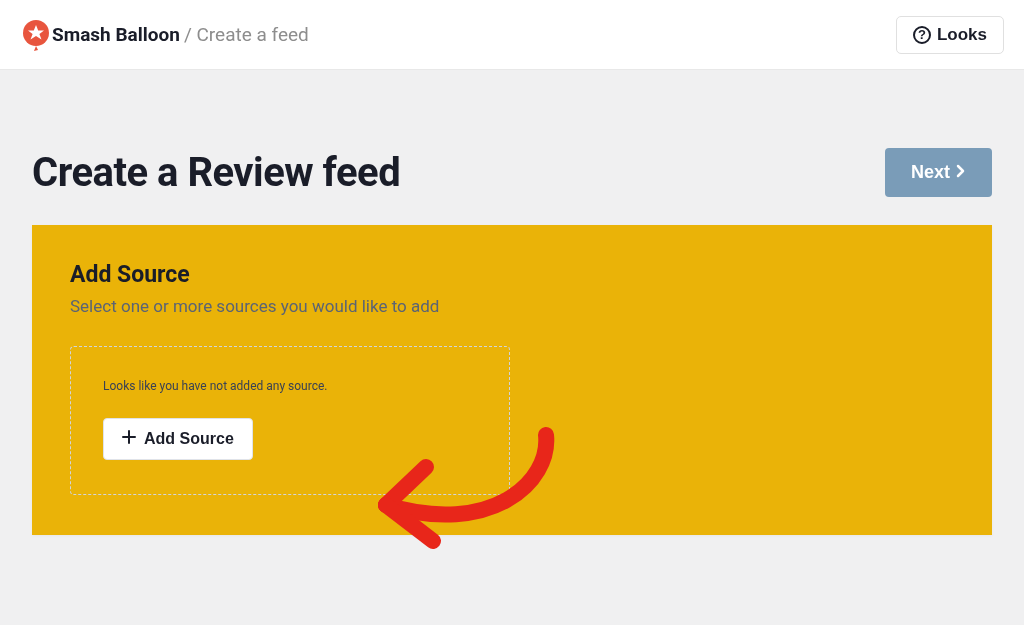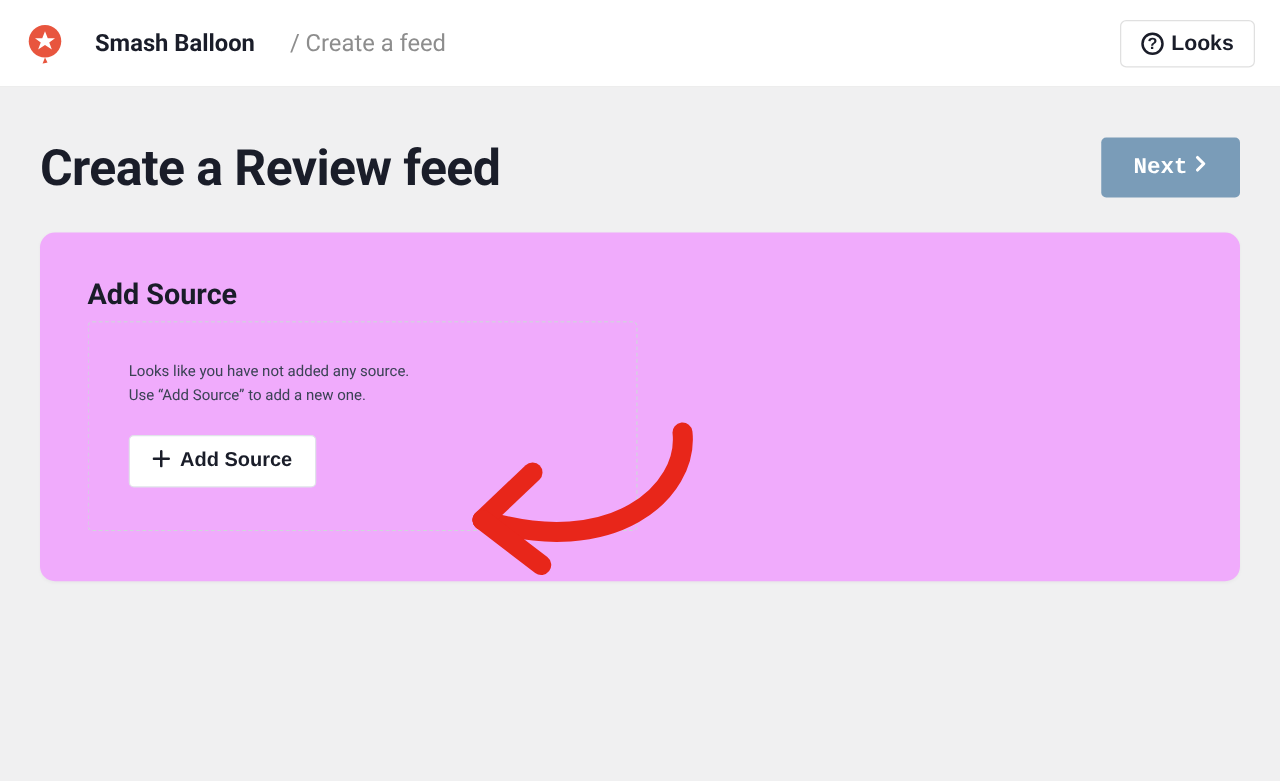--- a/index.html
+++ b/index.html
@@ -19,21 +19,21 @@
       height: 70px;
       display: flex;
       align-items: center;
       justify-content: space-between;
       padding: 0 20px;
       border-bottom: 1px solid #e8e8e8;
     }
     .brand-area {
       display: flex;
       align-items: center;
-      gap: 24px;
+      gap: 0;
     }
     .logo {
       width: 32px;
       height: 32px;
       position: relative;
     }
     .brand-name {
       font-size: 19px;
       font-weight: 700;
       color: #1a1d29;
@@ -63,20 +63,21 @@
       border: 2px solid #1a1d29;
       border-radius: 50%;
       display: flex;
       align-items: center;
       justify-content: center;
       font-size: 13px;
       font-weight: 700;
     }
     .content-area {
       padding: 40px 32px 0 32px;
+      margin-top: 38px;
     }
     .page-header {
       display: flex;
       justify-content: space-between;
       align-items: center;
       margin-bottom: 28px;
     }
     .page-title {
       font-size: 40px;
       font-weight: 700;
@@ -88,28 +89,27 @@
       color: #ffffff;
       border: none;
       border-radius: 4px;
       padding: 14px 26px;
       font-size: 18px;
       font-weight: 600;
       cursor: pointer;
       display: flex;
       align-items: center;
       gap: 6px;
-      font-family: Liberation Mono, monospace;
     }
     .next-chevron {
       font-weight: 700;
     }
     .card {
-      background: #f0abfc;
-      border-radius: 12px;
+      background: #eab308;
+      border-radius: 0;
       padding: 36px 38px 40px 38px;
       box-shadow: 0 1px 3px rgba(0,0,0,0.04);
     }
     .card-title {
       font-size: 23px;
       font-weight: 700;
       color: #1a1d29;
       margin-bottom: 8px;
     }
     .card-subtitle {
@@ -188,25 +188,25 @@
       <span class="next-chevron">
         <svg width="10" height="14" viewBox="0 0 10 14">
           <path d="M2 2 L7 7 L2 12" stroke="#ffffff" stroke-width="2.5" fill="none" stroke-linecap="round" stroke-linejoin="round"></path>
         </svg>
       </span>
     </button>
   </div>
 
   <div class="card">
     <h2 class="card-title">Add Source</h2>
+    <p class="card-subtitle">Select one or more sources you would like to add</p>
 
     <div class="dashed-box">
       <div class="empty-text">
         <div>Looks like you have not added any source.</div>
-        <div>Use “Add Source” to add a new one.</div>
       </div>
       <button class="add-source-button">
         <span class="plus-icon">
           <svg width="14" height="14" viewBox="0 0 14 14">
             <path d="M7 1 L7 13 M1 7 L13 7" stroke="#1a1d29" stroke-width="2" stroke-linecap="round"></path>
           </svg>
         </span>
         <span>Add Source</span>
       </button>
 

